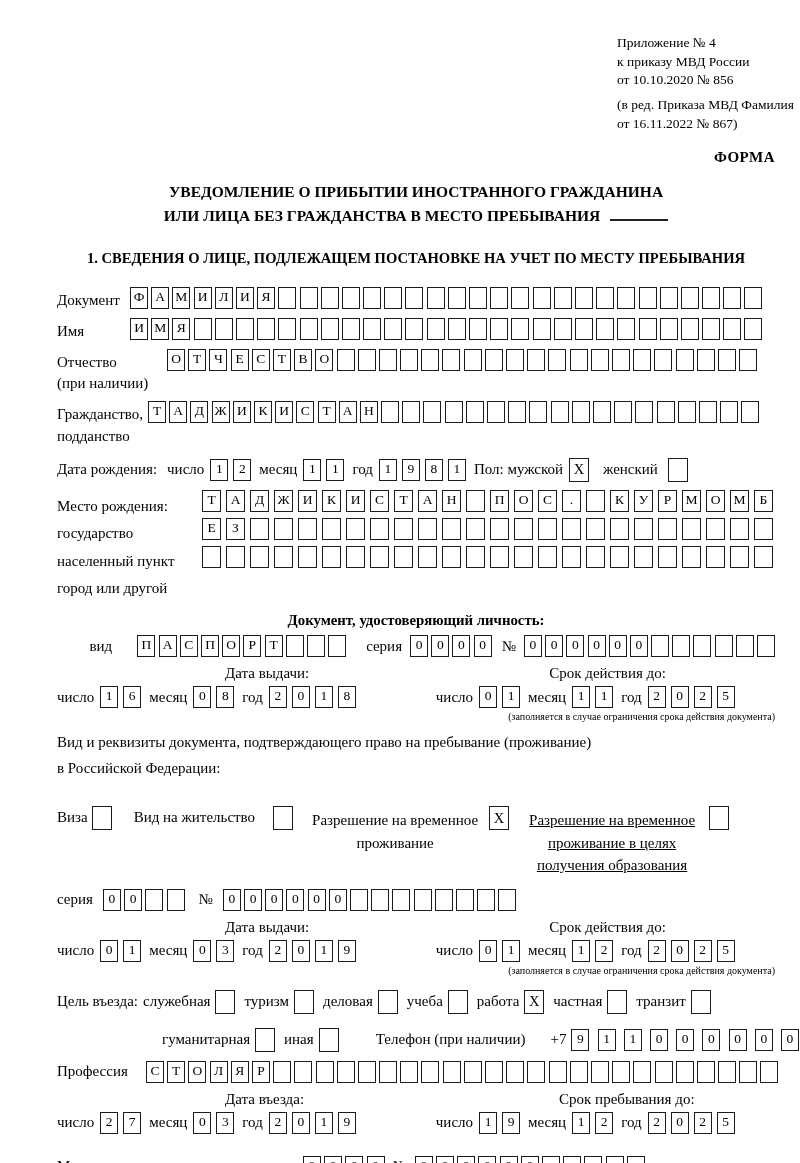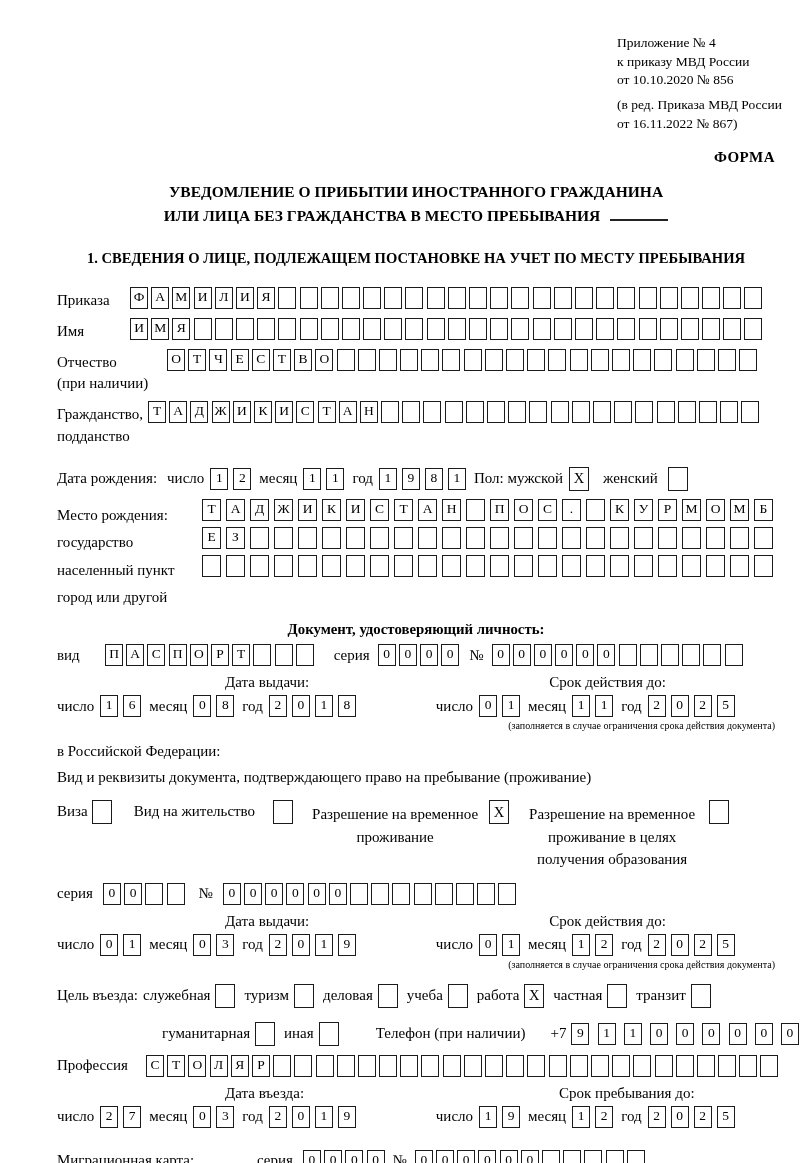--- a/index.html
+++ b/index.html
@@ -35,51 +35,51 @@
   .dg .grid:last-child { margin-right:0; }
 
   .chk { box-sizing:border-box; width:20px; height:24px; border:1.8px solid #1b1b1b;
          display:inline-flex; align-items:center; justify-content:center;
          font-size:14.5px; flex:none; }
 
   .doc-heading { text-align:center; font-weight:bold; font-size:14.8px; margin-top:10px; }
   .dates-header { display:flex; font-size:15px; margin-top:8px; }
   .note { font-size:10px; text-align:right; margin-top:3px; }
   .para { font-size:15px; line-height:1.7; margin-top:8px; }
-  .ptypes { display:flex; align-items:flex-start; font-size:15px; margin-top:10px; }
+  .ptypes { display:flex; align-items:flex-start; font-size:15px; margin-top:25px; }
   .ptypes .txt { padding-top:3px; }
   .center-block { text-align:center; line-height:1.5; padding-top:3px; }
   .purpose { display:flex; align-items:center; font-size:15px; margin-top:14px; flex-wrap:nowrap; white-space:nowrap; }
   .purpose span { margin-right:5px; }
   .purpose .chk { margin-right:9px; }
 </style>
 </head>
 <body>
 
 <div class="page">
 
   <div class="annex">
     <div>Приложение № 4</div>
     <div>к приказу МВД России</div>
     <div>от 10.10.2020 № 856</div>
-    <div class="rev-gap">(в ред. Приказа МВД России</div>
+    <div class="rev-gap">(в ред. Приказа МВД Фамилия</div>
     <div>от 16.11.2022 № 867)</div>
   </div>
 
   <div class="forma">ФОРМА</div>
 
   <div class="title">
     <div>УВЕДОМЛЕНИЕ О ПРИБЫТИИ ИНОСТРАННОГО ГРАЖДАНИНА</div>
     <div><span>ИЛИ ЛИЦА БЕЗ ГРАЖДАНСТВА В МЕСТО ПРЕБЫВАНИЯ</span><span class="blank-underline"></span></div>
   </div>
 
   <div class="sect">1. СВЕДЕНИЯ О ЛИЦЕ, ПОДЛЕЖАЩЕМ ПОСТАНОВКЕ НА УЧЕТ ПО МЕСТУ ПРЕБЫВАНИЯ</div>
 
   <div class="frow" style="margin-top:20px;">
-    <div class="flabel lw73">Приказа</div>
+    <div class="flabel lw73">Документ</div>
     <div class="grid">
         <span class="cbox">Ф</span>
         <span class="cbox">А</span>
         <span class="cbox">М</span>
         <span class="cbox">И</span>
         <span class="cbox">Л</span>
         <span class="cbox">И</span>
         <span class="cbox">Я</span>
         <span class="cbox"></span>
         <span class="cbox"></span>
@@ -211,21 +211,21 @@
         <span class="cbox"></span>
         <span class="cbox"></span>
         <span class="cbox"></span>
         <span class="cbox"></span>
         <span class="cbox"></span>
         <span class="cbox"></span>
         <span class="cbox"></span>
       </div>
   </div>
 
-  <div class="frow" style="align-items:center; margin-top:19px;">
+  <div class="frow" style="align-items:center; margin-top:10px;">
     <span class="flabel" style="padding-top:0; margin-right:10px;">Дата рождения:</span>
     <div class="dg">
       <span class="dlab">число</span>
       <div class="grid">
           <span class="cbox">1</span>
           <span class="cbox">2</span>
         </div>
       <span class="dlab">месяц</span>
       <div class="grid">
           <span class="cbox">1</span>
@@ -329,21 +329,21 @@
           <span class="cbox"></span>
           <span class="cbox"></span>
           <span class="cbox"></span>
           <span class="cbox"></span>
         </div>
     </div>
   </div>
 
   <div class="doc-heading">Документ, удостоверяющий личность:</div>
 
-  <div class="frow" style="align-items:center; ">
+  <div class="frow" style="align-items:center; justify-content:flex-end;">
     <span class="flabel" style="padding-top:0; width:48px;">вид</span>
     <div class="grid">
         <span class="cbox">П</span>
         <span class="cbox">А</span>
         <span class="cbox">С</span>
         <span class="cbox">П</span>
         <span class="cbox">О</span>
         <span class="cbox">Р</span>
         <span class="cbox">Т</span>
         <span class="cbox"></span>
@@ -416,32 +416,32 @@
           <span class="cbox">0</span>
           <span class="cbox">2</span>
           <span class="cbox">5</span>
         </div>
     </div>
   </div>
 
   <div class="note">(заполняется в случае ограничения срока действия документа)</div>
 
   <div class="para">
+    <div>Вид и реквизиты документа, подтверждающего право на пребывание (проживание)</div>
     <div>в Российской Федерации:</div>
-    <div>Вид и реквизиты документа, подтверждающего право на пребывание (проживание)</div>
   </div>
 
   <div class="ptypes">
     <span class="txt">Виза</span>
     <span class="chk" style="margin-left:4px;"></span>
     <span class="txt" style="margin-left:22px;">Вид на жительство</span>
     <span class="chk" style="margin-left:18px;"></span>
     <div class="center-block" style="width:172px; margin-left:16px;">Разрешение на временное проживание</div>
     <span class="chk" style="margin-left:8px;">X</span>
-    <div class="center-block" style="width:178px; margin-left:14px;">Разрешение на временное проживание в целях получения образования</div>
+    <div class="center-block" style="width:178px; margin-left:14px;text-decoration:underline;">Разрешение на временное проживание в целях получения образования</div>
     <span class="chk" style="margin-left:8px;"></span>
   </div>
 
   <div class="frow" style="align-items:center; margin-top:12px;">
     <span class="flabel" style="padding-top:0; margin-right:10px;">серия</span>
     <div class="grid">
         <span class="cbox">0</span>
         <span class="cbox">0</span>
         <span class="cbox"></span>
         <span class="cbox"></span>

